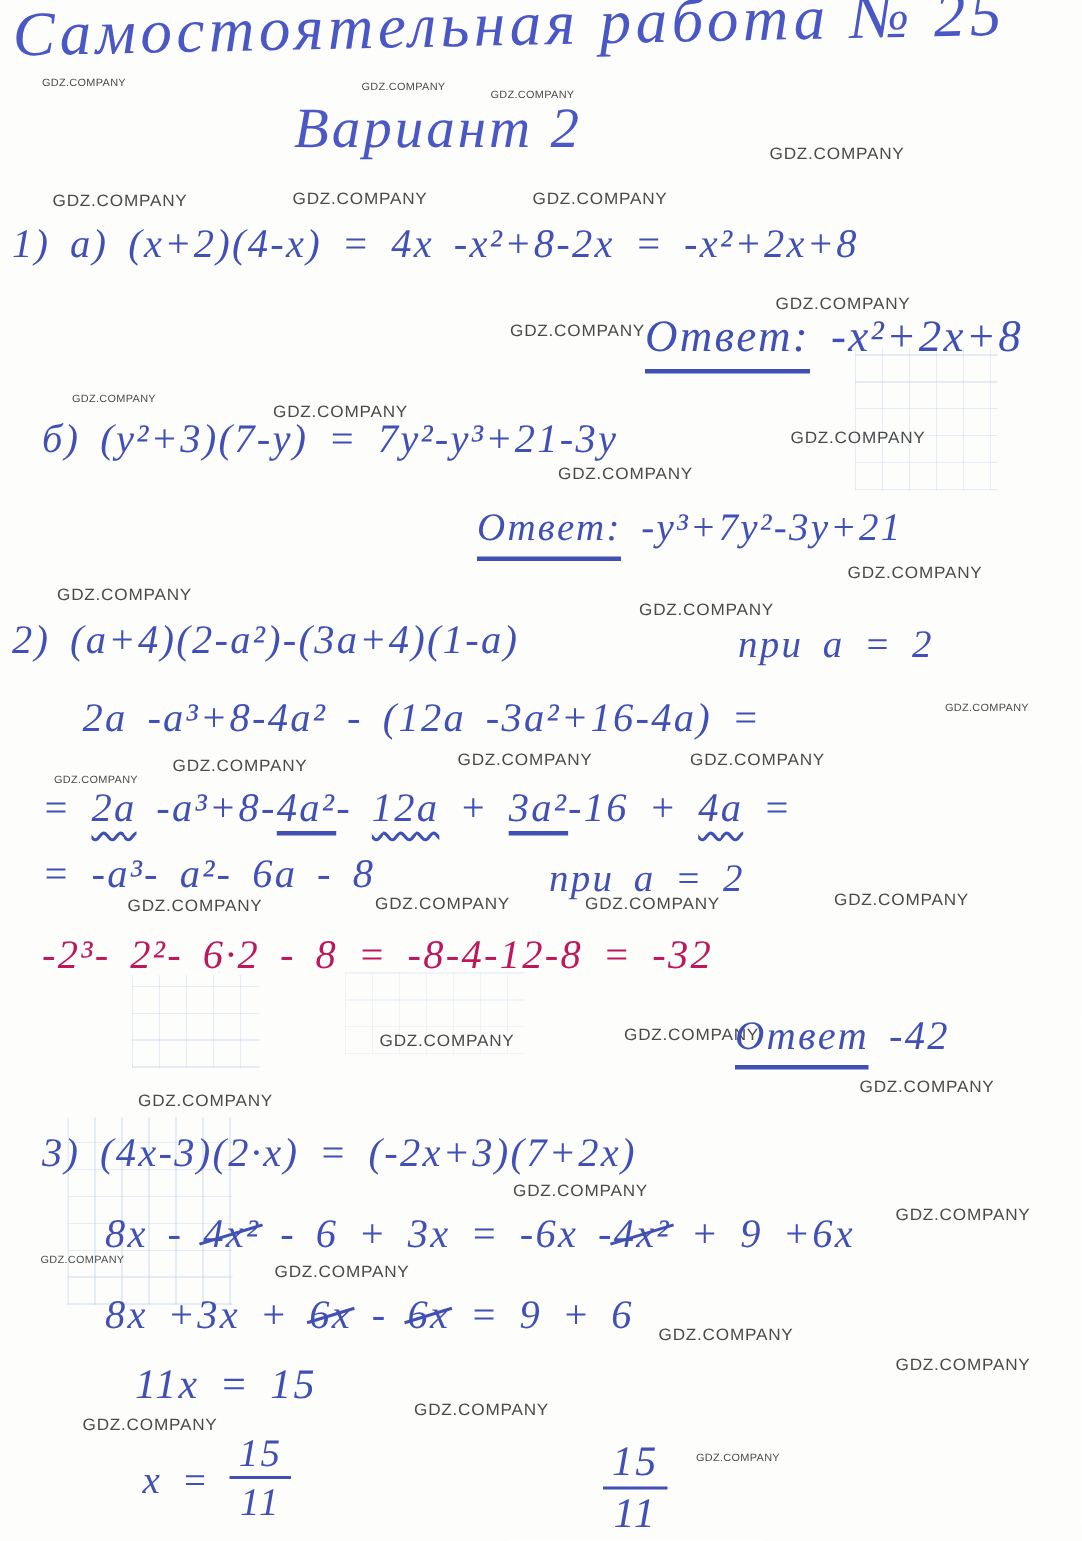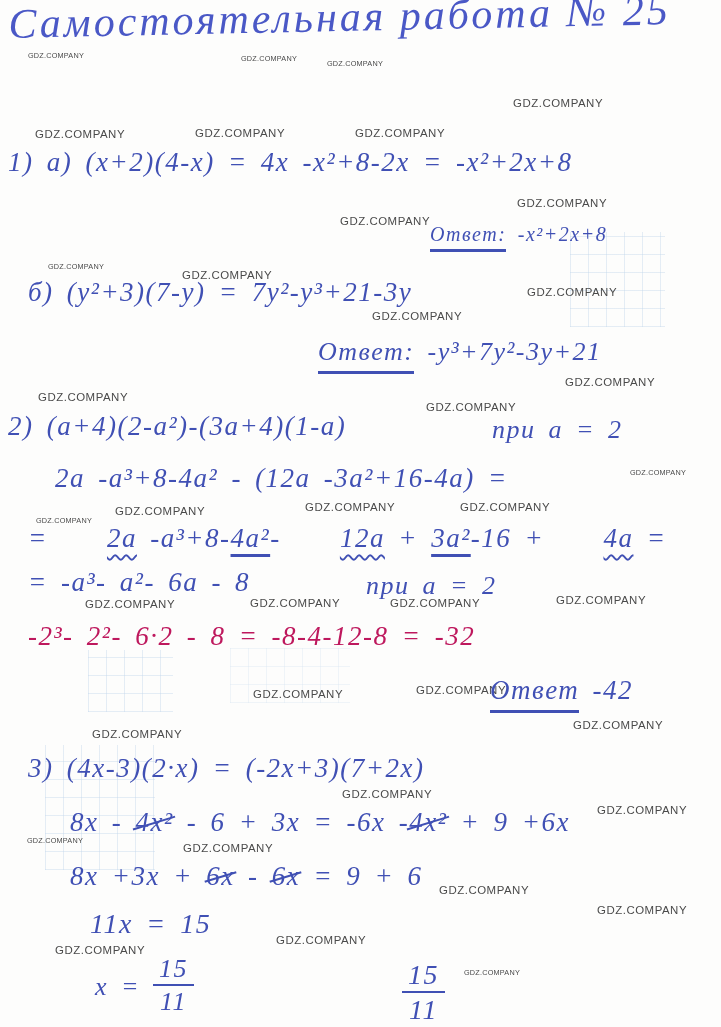--- a/index.html
+++ b/index.html
@@ -26,21 +26,21 @@
   .line{
     position:absolute;z-index:2;font-style:italic;white-space:nowrap;
     letter-spacing:1.5px;word-spacing:5px;line-height:1.25;
   }
   .seg{display:inline;}
   .seg.ans{
     display:inline-block;border-bottom:3px solid currentColor;padding-bottom:2px;
   }
   .seg.wavy{
     text-decoration-line:underline;text-decoration-style:wavy;
-    text-decoration-thickness:2px;text-underline-offset:7px;margin-left:46px;
+    text-decoration-thickness:2px;text-underline-offset:7px;
   }
   .seg.u{
     text-decoration-line:underline;text-decoration-style:solid;
     text-decoration-thickness:2.5px;text-underline-offset:7px;
   }
   .seg.strike{position:relative;display:inline-block;}
   .seg.strike::after{
     content:"";position:absolute;left:-8%;width:116%;top:46%;
     border-top:2.5px solid currentColor;transform:rotate(-17deg);
   }
@@ -60,24 +60,25 @@
 </head>
 <body>
 
 <div class="page">
   <div class="grid-patch" style="left:570px;top:232px;width:95px;height:95px;"></div>
   <div class="grid-patch" style="left:88px;top:650px;width:85px;height:62px;"></div>
   <div class="grid-patch" style="left:45px;top:745px;width:110px;height:125px;"></div>
   <div class="grid-patch faint" style="left:230px;top:648px;width:120px;height:55px;"></div>
 
   <div class="title" style="color: rgb(74, 88, 198);">Самостоятельная работа № 25</div>
+  <div class="subtitle" style="color: rgb(74, 88, 198);">Вариант 2</div>
 
   <div id="lines-root">
       <div class="line" style="left: 8px; top: 146px; font-size: 27px; color: rgb(64, 80, 180);"><span class="seg">1) а) (x+2)(4-x) = 4x -x²+8-2x = -x²+2x+8</span></div>
-      <div class="line" style="left: 430px; top: 222px; font-size: 20px; color: rgb(64, 80, 180);"><span class="seg ans">Ответ:</span><span class="seg"> -x²+2x+8</span></div>
+      <div class="line" style="left: 430px; top: 206px; font-size: 30px; color: rgb(64, 80, 180);"><span class="seg ans">Ответ:</span><span class="seg"> -x²+2x+8</span></div>
       <div class="line" style="left: 28px; top: 276px; font-size: 27px; color: rgb(64, 80, 180);"><span class="seg">б) (y²+3)(7-y) = 7y²-y³+21-3y</span></div>
       <div class="line" style="left: 318px; top: 336px; font-size: 26px; color: rgb(64, 80, 180);"><span class="seg ans">Ответ:</span><span class="seg"> -y³+7y²-3y+21</span></div>
       <div class="line" style="left: 8px; top: 410px; font-size: 27px; color: rgb(64, 80, 180);"><span class="seg">2) (a+4)(2-a²)-(3a+4)(1-a)</span></div>
       <div class="line" style="left: 492px; top: 414px; font-size: 26px; color: rgb(64, 80, 180);"><span class="seg">при a = 2</span></div>
       <div class="line" style="left: 35px; top: 462px; font-size: 27px; color: rgb(64, 80, 180); margin-left: 20px;"><span class="seg">2a -a³+8-4a² - (12a -3a²+16-4a) =</span></div>
       <div class="line" style="left: 28px; top: 522px; font-size: 27px; color: rgb(64, 80, 180);"><span class="seg">= </span><span class="seg wavy">2a</span><span class="seg"> -a³+8-</span><span class="seg u">4a²</span><span class="seg">- </span><span class="seg wavy">12a</span><span class="seg"> + </span><span class="seg u">3a²</span><span class="seg">-16 + </span><span class="seg wavy">4a</span><span class="seg"> =</span></div>
       <div class="line" style="left: 28px; top: 566px; font-size: 27px; color: rgb(64, 80, 180);"><span class="seg">= -a³- a²- 6a - 8</span></div>
       <div class="line" style="left: 366px; top: 570px; font-size: 26px; color: rgb(64, 80, 180);"><span class="seg">при a = 2</span></div>
       <div class="line" style="left: 28px; top: 620px; font-size: 27px; color: #be185d;"><span class="seg">-2³- 2²- 6·2 - 8  =  -8-4-12-8 = -32</span></div>
       <div class="line" style="left: 490px; top: 674px; font-size: 27px; color: rgb(64, 80, 180);"><span class="seg ans">Ответ</span><span class="seg"> -42</span></div>

